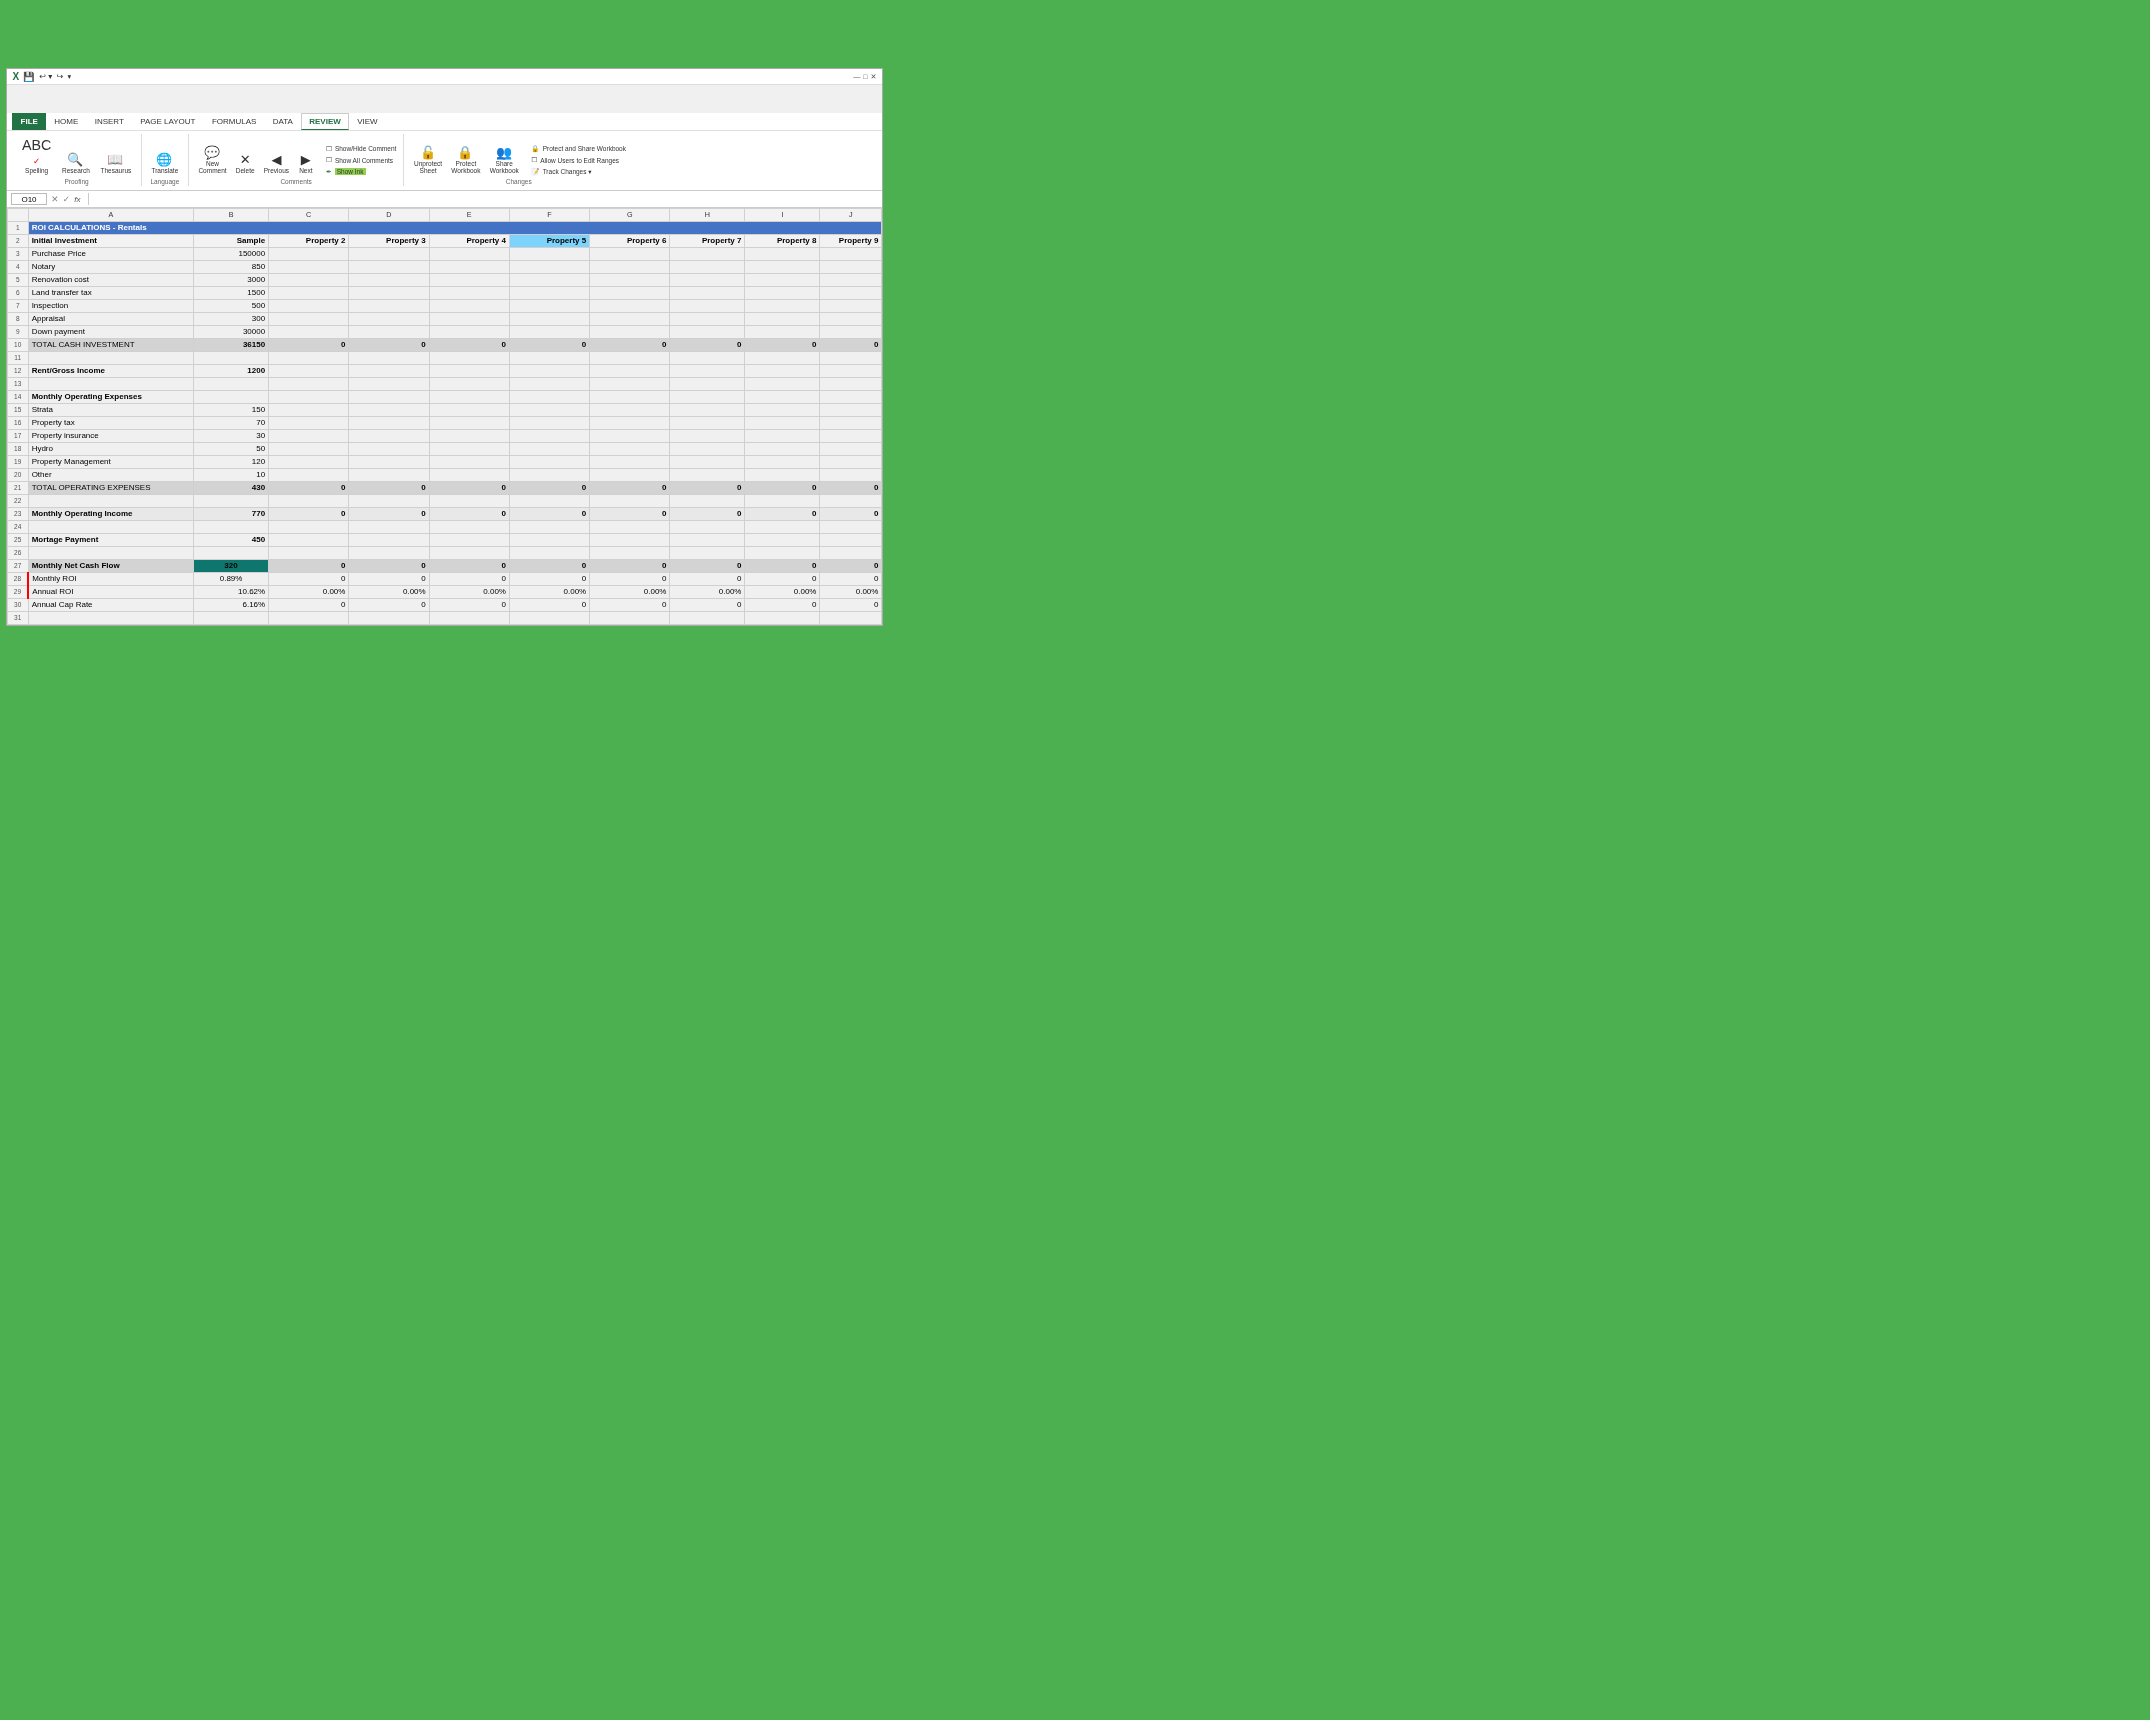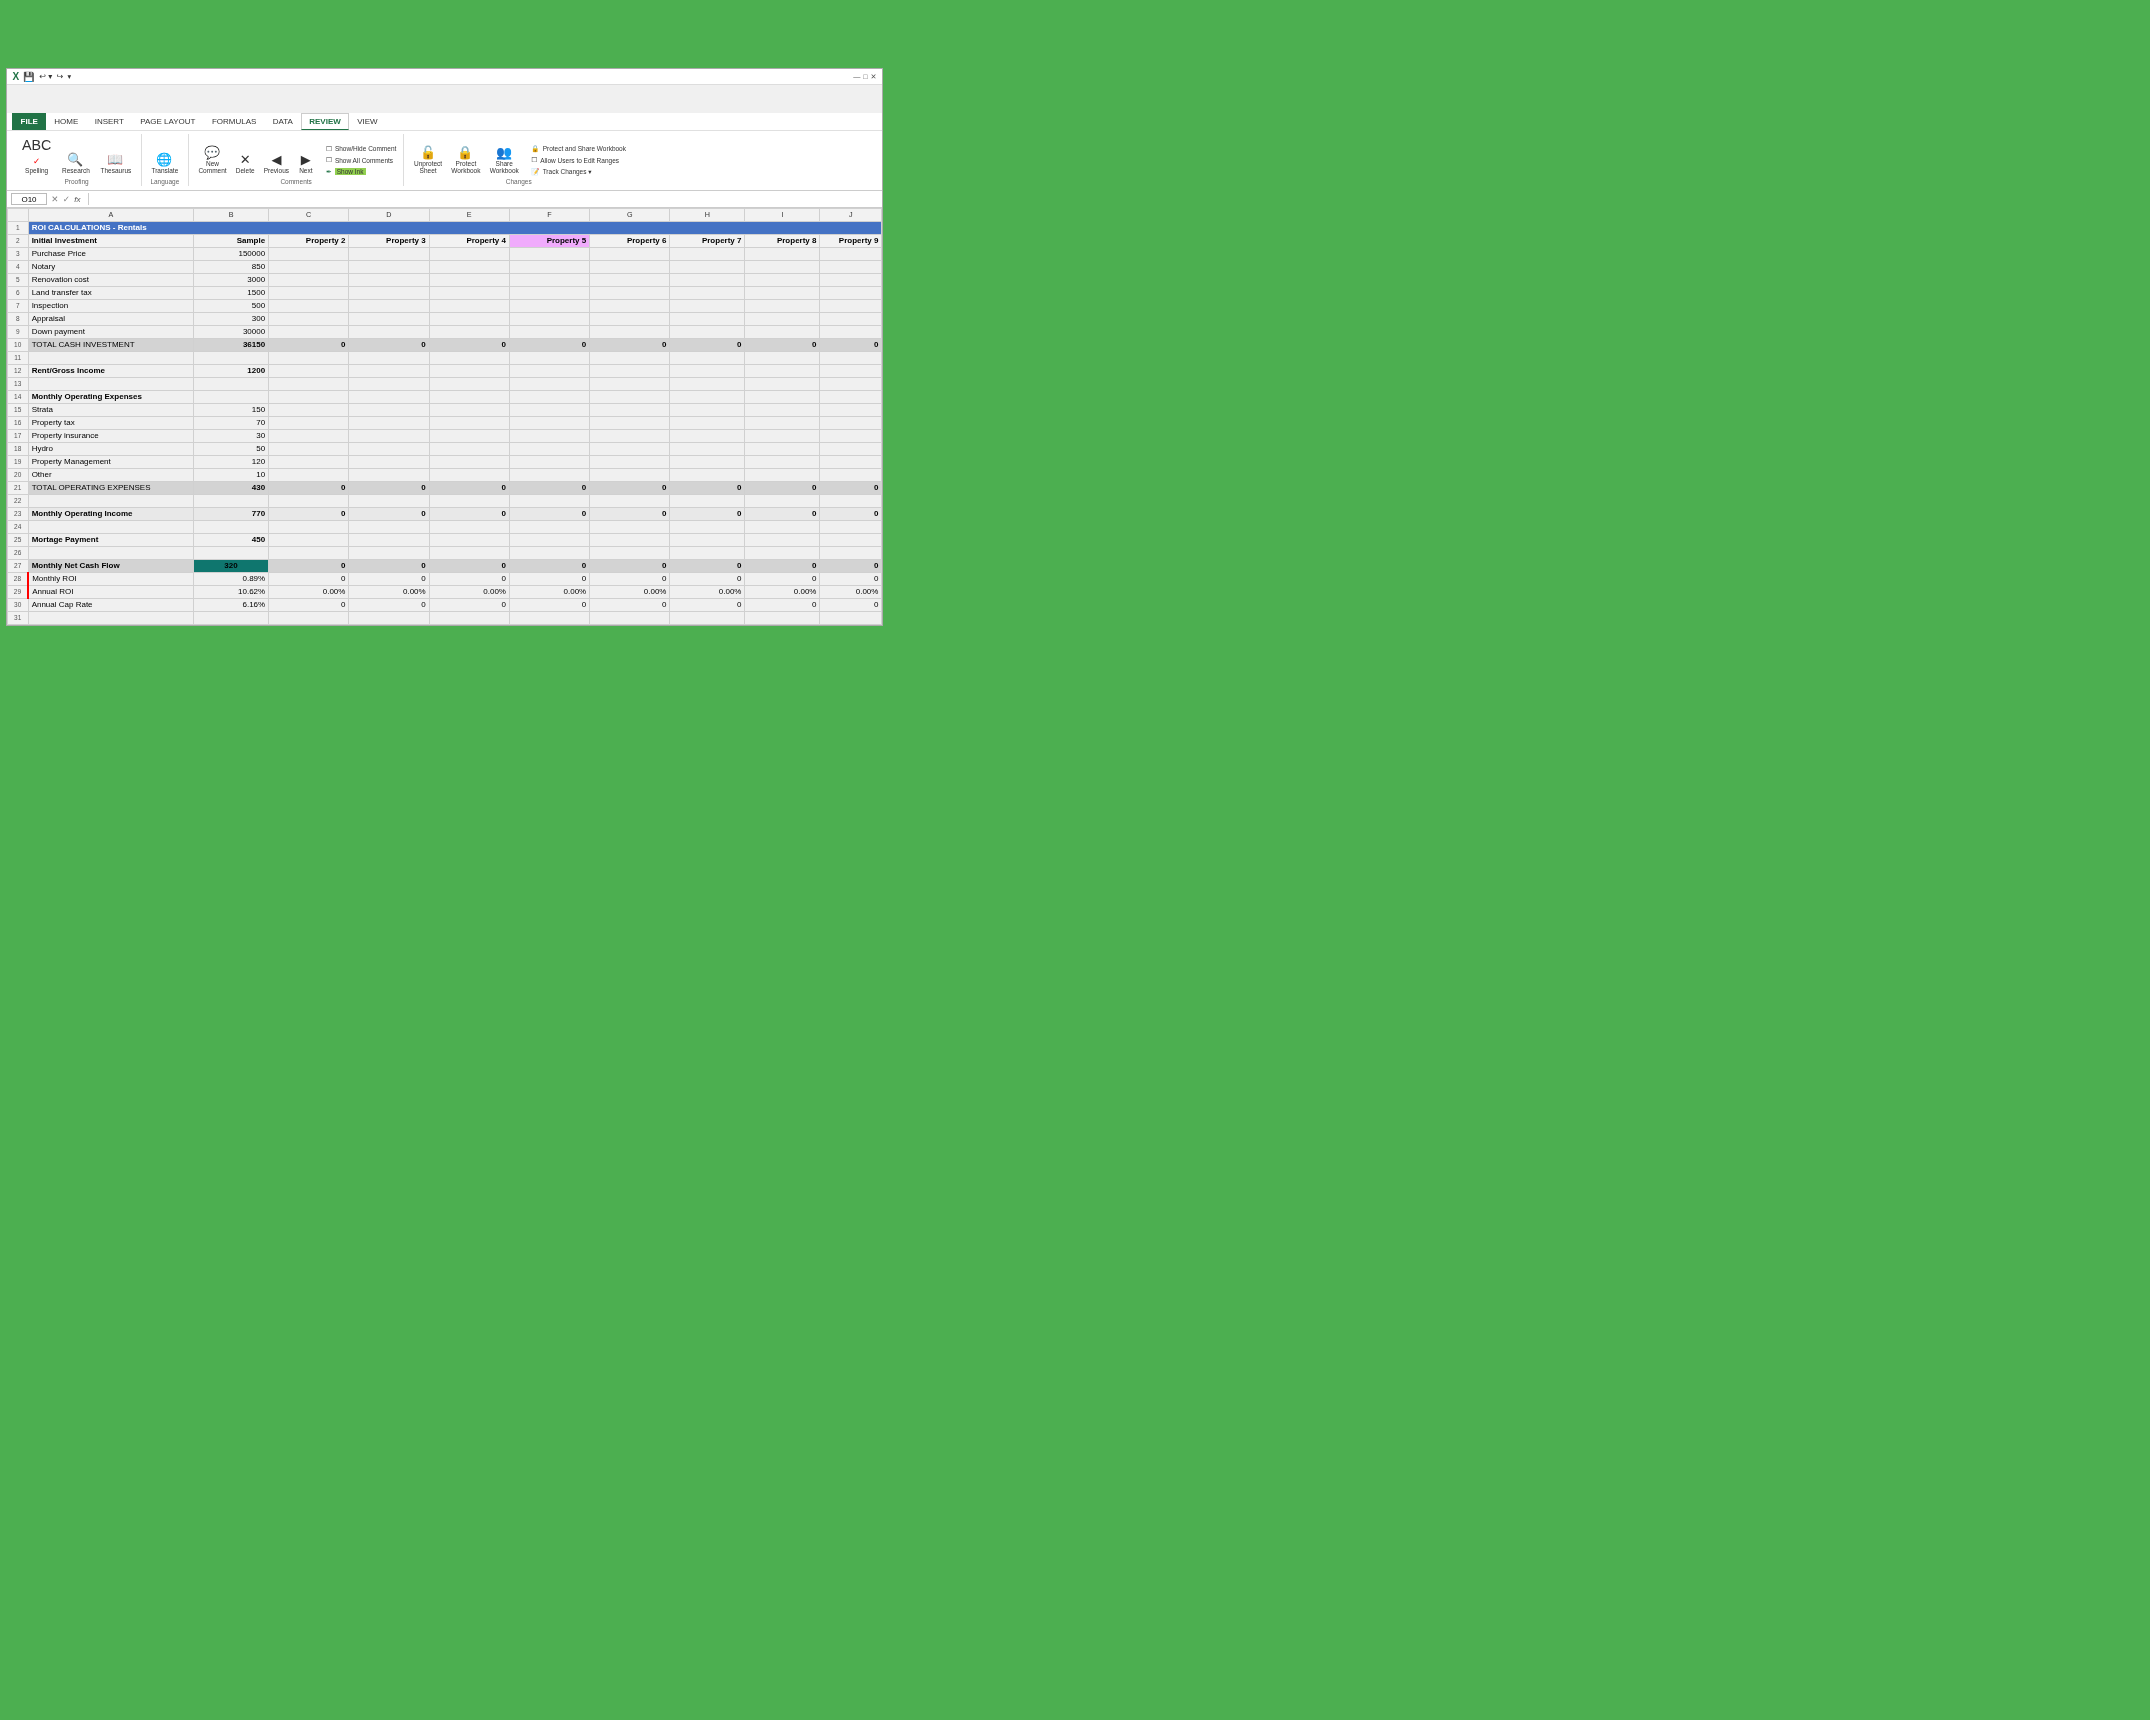--- a/index.html
+++ b/index.html
@@ -375,21 +375,21 @@
             <td class="row-num">1</td>
             <td colspan="10" style="background: rgb(68, 114, 196); color: rgb(255, 255, 255); font-weight: bold;">ROI CALCULATIONS - Rentals</td>
           </tr>
           <tr>
             <td class="row-num">2</td>
             <td style="font-weight: bold; background: rgb(242, 242, 242);">Initial Investment</td>
             <td style="font-weight: bold; background: rgb(242, 242, 242); text-align: right;">Sample</td>
             <td style="font-weight: bold; background: rgb(242, 242, 242); text-align: right;">Property 2</td>
             <td style="font-weight: bold; background: rgb(242, 242, 242); text-align: right;">Property 3</td>
             <td style="font-weight: bold; background: rgb(242, 242, 242); text-align: right;">Property 4</td>
-            <td style="font-weight: bold; background: #f0abfc; text-align: right;">Property 5</td>
+            <td style="font-weight: bold; background: #7dd3fc; text-align: right;">Property 5</td>
             <td style="font-weight: bold; background: rgb(242, 242, 242); text-align: right;">Property 6</td>
             <td style="font-weight: bold; background: rgb(242, 242, 242); text-align: right;">Property 7</td>
             <td style="font-weight: bold; background: rgb(242, 242, 242); text-align: right;">Property 8</td>
             <td style="font-weight: bold; background: rgb(242, 242, 242); text-align: right;">Property 9</td>
           </tr>
           <tr>
             <td class="row-num">3</td>
             <td>Purchase Price</td>
             <td style="text-align: right;">150000</td>
             <td></td>
@@ -709,21 +709,21 @@
             <td style="background: rgb(211, 211, 211); font-weight: bold; text-align: right;">0</td>
             <td style="background: rgb(211, 211, 211); font-weight: bold; text-align: right;">0</td>
             <td style="background: rgb(211, 211, 211); font-weight: bold; text-align: right;">0</td>
             <td style="background: rgb(211, 211, 211); font-weight: bold; text-align: right;">0</td>
             <td style="background: rgb(211, 211, 211); font-weight: bold; text-align: right;">0</td>
             <td style="background: rgb(211, 211, 211); font-weight: bold; text-align: right;">0</td>
           </tr>
           <tr>
             <td class="row-num">28</td>
             <td style="border-left: 2.2px solid red;">Monthly ROI</td>
-            <td style="text-align: right;">0.89%</td>
+            <td style="text-align: center;">0.89%</td>
             <td style="text-align: right;">0</td>
             <td style="text-align: right;">0</td>
             <td style="text-align: right;">0</td>
             <td style="text-align: right;">0</td>
             <td style="text-align: right;">0</td>
             <td style="text-align: right;">0</td>
             <td style="text-align: right;">0</td>
             <td style="text-align: right;">0</td>
           </tr>
           <tr>

